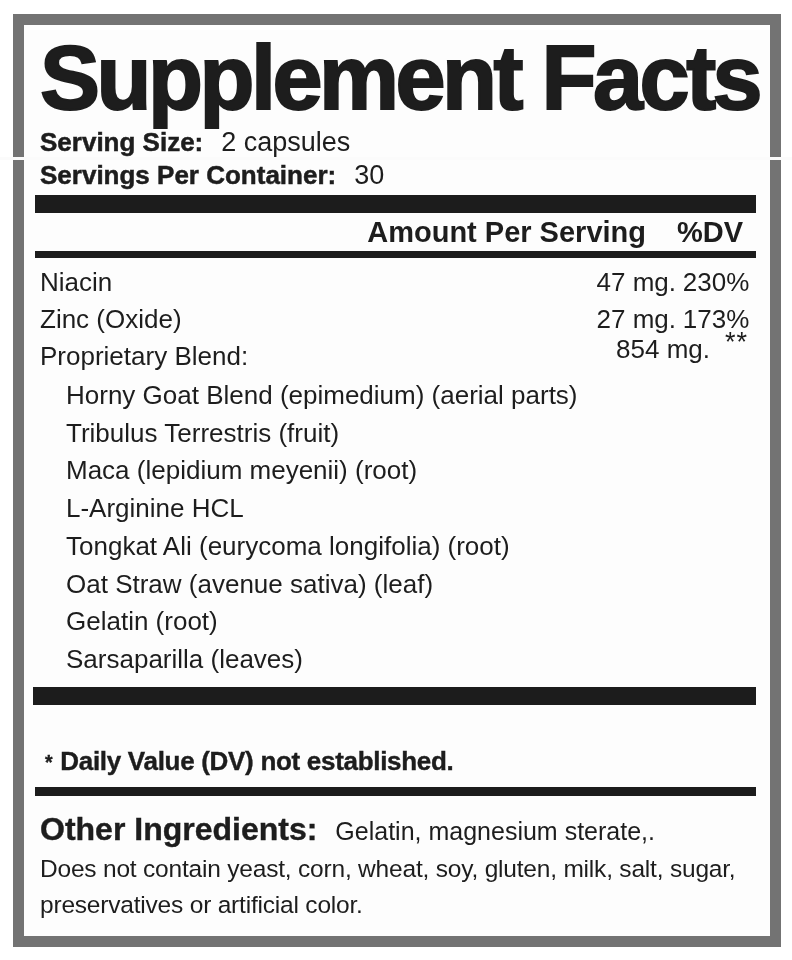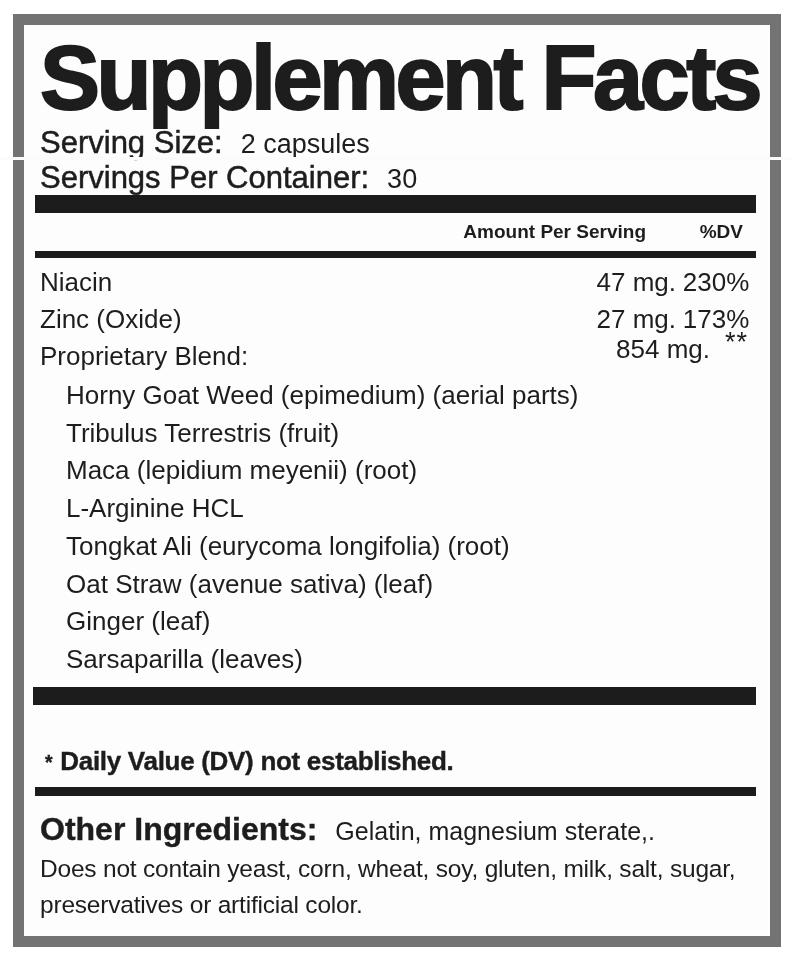--- a/index.html
+++ b/index.html
@@ -30,35 +30,35 @@
     white-space: nowrap;
     -webkit-text-stroke: 2px #1d1d1d;
   }
   .serving-block {
     position: absolute;
     left: 16px; top: 103px;
     line-height: 29.5px;
     white-space: nowrap;
   }
   .serving-label {
-    font-size: 31px;
-    font-weight: 400;
+    font-size: 26px;
+    font-weight: 700;
     -webkit-text-stroke: 0.5px #1d1d1d;
   }
   .serving-value { font-size: 27px; font-weight: 400; margin-left: 18px; }
   .bar { position: absolute; background: #1c1c1c; }
   .bar-thick-top   { left: 11px; top: 170px; width: 721px; height: 18px; }
   .rule-header     { left: 11px; top: 226px; width: 721px; height: 7px; }
   .bar-thick-bottom{ left: 9px;  top: 662px; width: 723px; height: 18px; }
   .rule-footnote   { left: 11px; top: 762px; width: 721px; height: 9px; }
   .header-row {
     position: absolute;
     left: 11px; top: 194px; width: 721px;
     display: flex; justify-content: flex-end; align-items: baseline;
-    font-weight: 700; font-size: 19px; line-height: 26px;
+    font-weight: 700; font-size: 29px; line-height: 26px;
     white-space: nowrap;
   }
   .header-amount { padding-right: 16px; }
   .header-dv { width: 94px; text-align: right; padding-right: 13px; }
   .rows-block { position: absolute; left: 16px; top: 239px; width: 716px; }
   .nutrient-row {
     display: flex; align-items: baseline;
     font-size: 26px; line-height: 37px; white-space: nowrap;
   }
   .nutrient-name { flex: 1; text-align: left; }
@@ -153,27 +153,27 @@
         <span class="nutrient-dv">173%</span>
       </div>
       <div class="nutrient-row row-blend">
         <span class="nutrient-name">Proprietary Blend:</span>
         <span class="nutrient-amount">854 mg.</span>
         <span class="nutrient-dv">**</span>
       </div>
     </div>
 
     <div class="ingredients-block">
-      <div>Horny Goat Weed (epimedium) (aerial parts)</div>
+      <div>Horny Goat Blend (epimedium) (aerial parts)</div>
       <div>Tribulus Terrestris (fruit)</div>
       <div>Maca (lepidium meyenii) (root)</div>
       <div>L-Arginine HCL</div>
       <div>Tongkat Ali (eurycoma longifolia) (root)</div>
       <div>Oat Straw (avenue sativa) (leaf)</div>
-      <div>Ginger (leaf)</div>
+      <div>Gelatin (root)</div>
       <div>Sarsaparilla (leaves)</div>
     </div>
 
     <div class="bar bar-thick-bottom"></div>
 
     <div class="footnote">
       <span class="footnote-asterisk">*</span><span>Daily Value (DV) not established.</span>
     </div>
 
     <div class="bar rule-footnote"></div>

